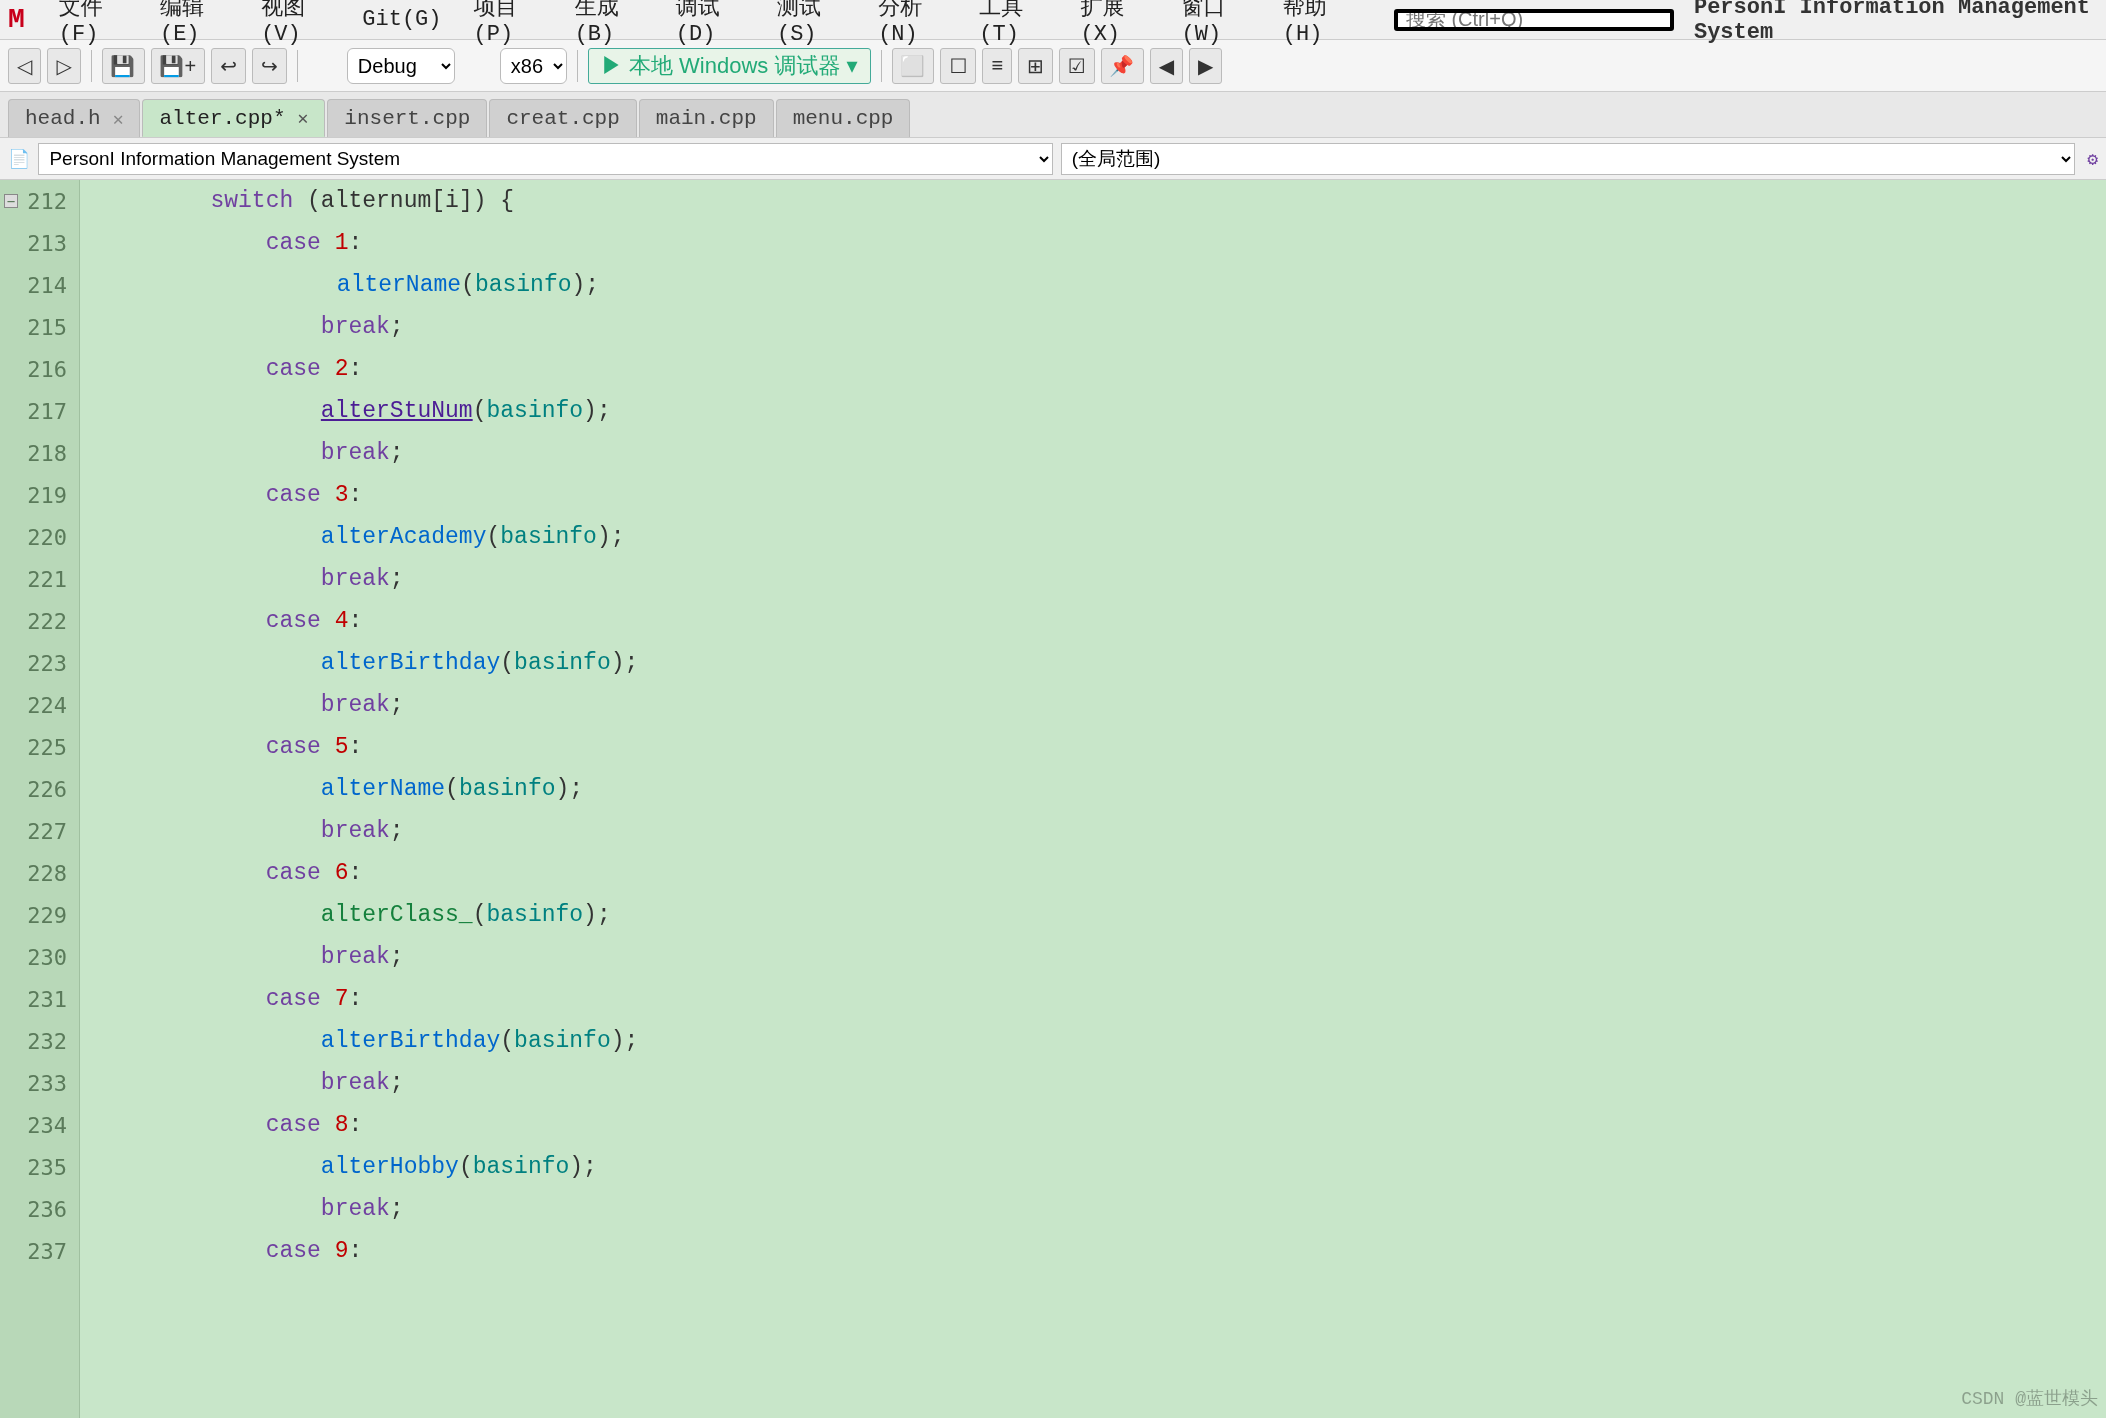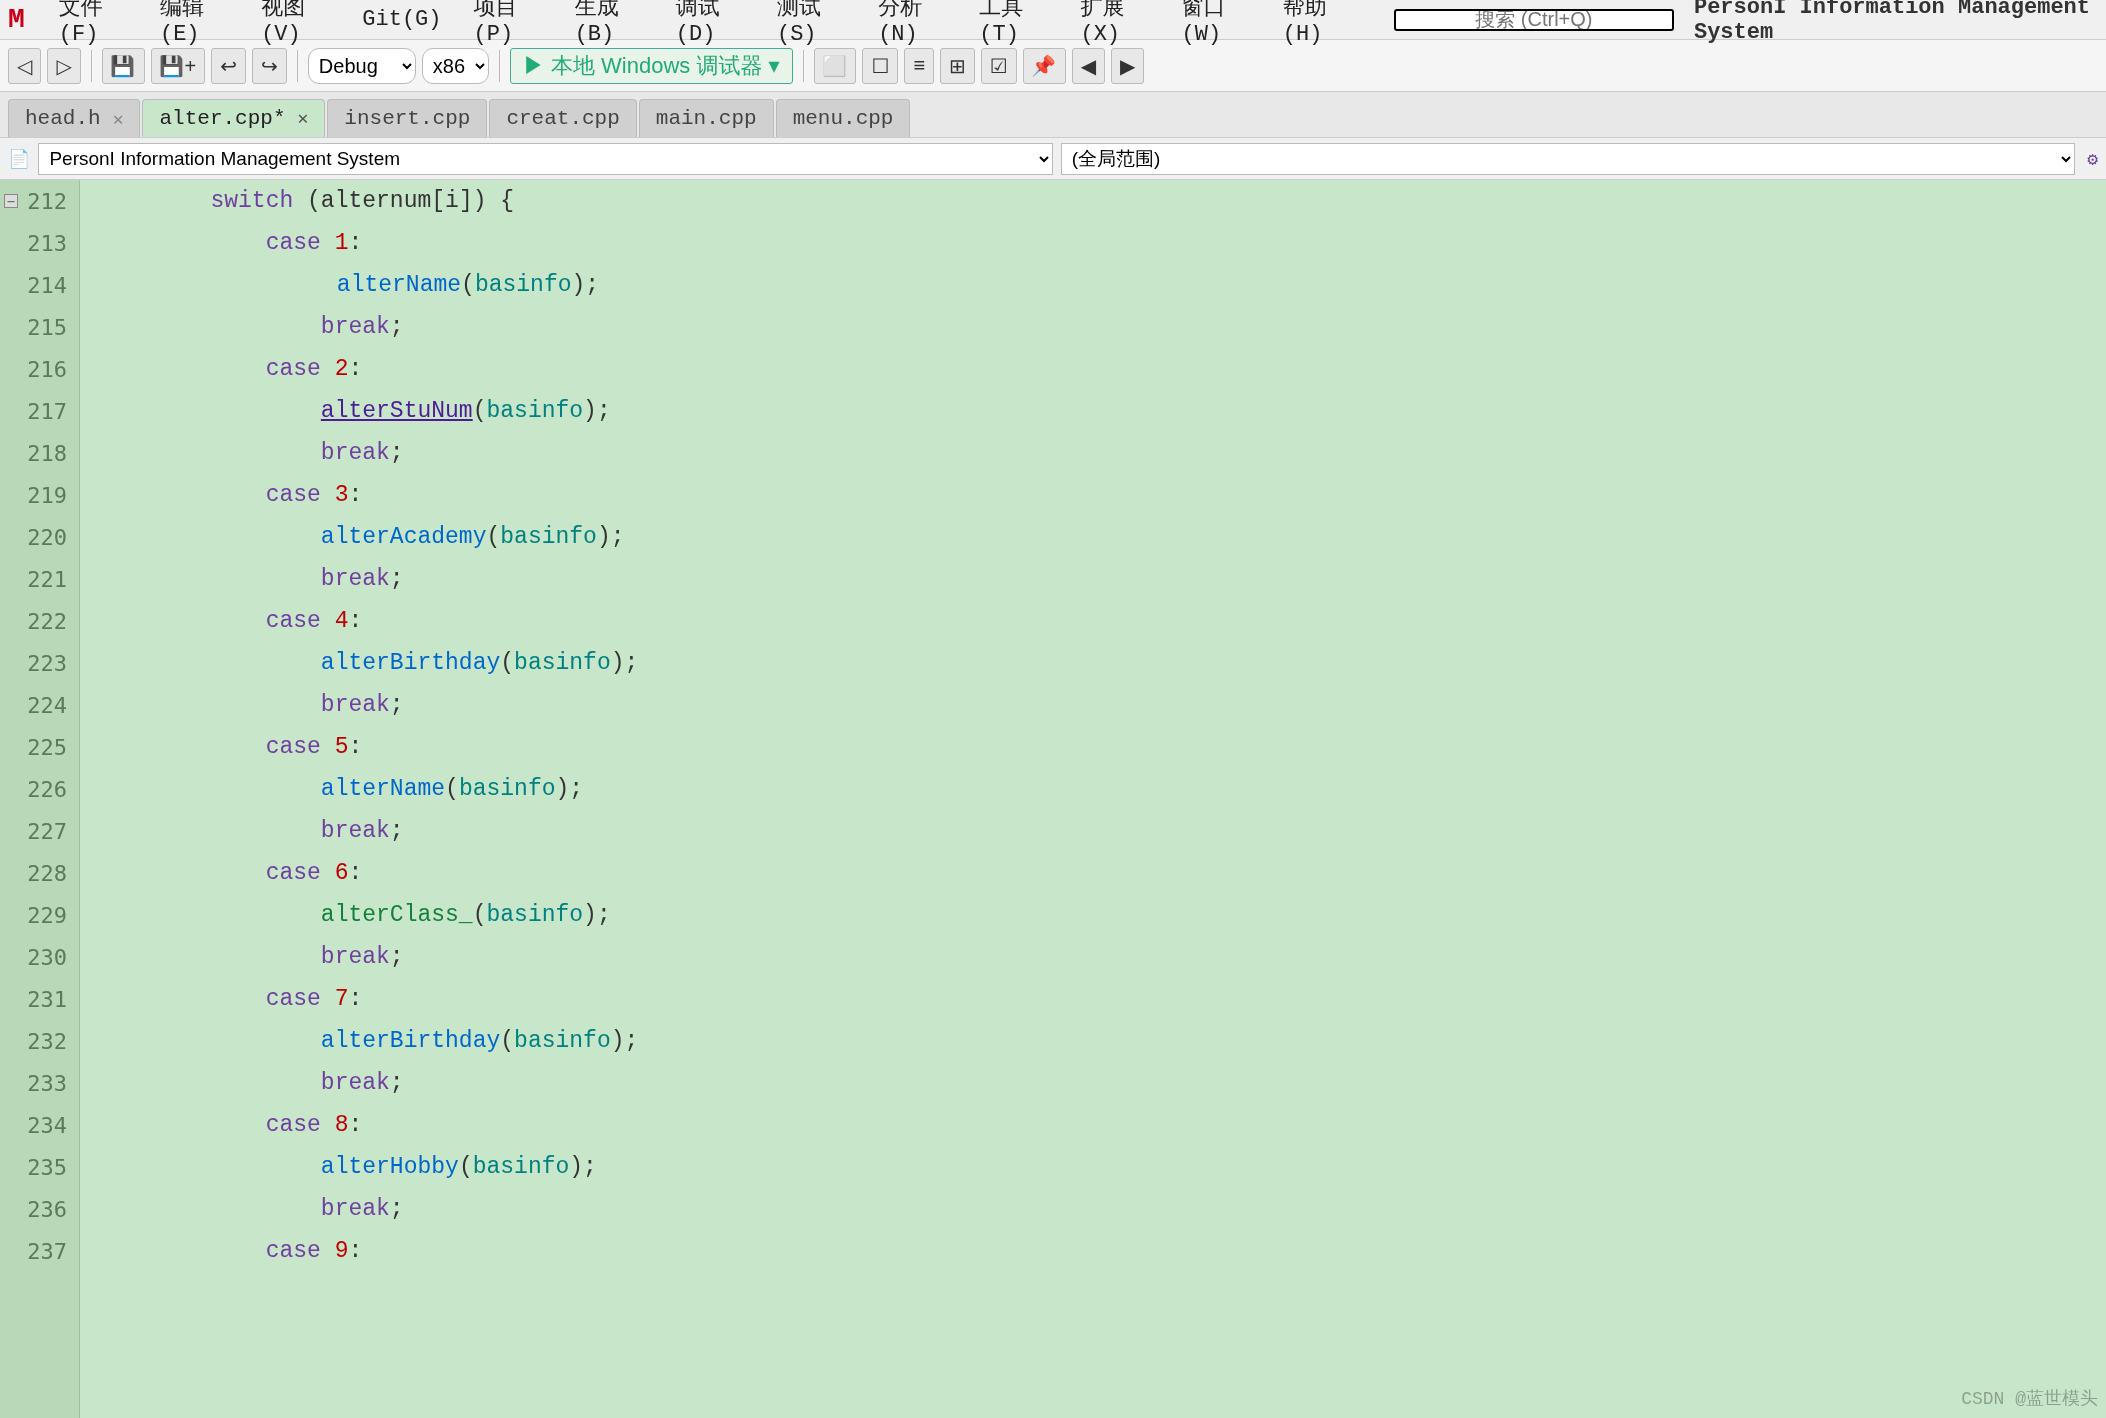--- a/index.html
+++ b/index.html
@@ -64,43 +64,43 @@
       height: 32px;
       background: #bbb;
       margin: 0 4px;
     }
     .toolbar-select {
       height: 36px;
       border: 1px solid #bbb;
       background: #fff;
       font-size: 20px;
       padding: 0 6px;
-      border-radius: 11px;
+      border-radius: 6px;
+      margin-left: 39px;
     }
     .play-btn {
       background: #e8f4e8;
       border: 1px solid #4a9;
       color: #2a7;
       height: 36px;
       padding: 0 12px;
       border-radius: 3px;
       font-size: 22px;
       cursor: pointer;
       display: flex;
       align-items: center;
       gap: 4px;
     }
     .search-box {
       height: 22px;
-      border: 2px solid #000000;
+      border: 4px solid #000000;
       padding: 0 8px;
       font-size: 20px;
       border-radius: 3px;
       width: 280px;
-      text-align: center;
     }
     .app-title {
       margin-left: auto;
       font-size: 22px;
       color: #333;
       font-weight: bold;
     }
 
     
     .tabs-bar {

